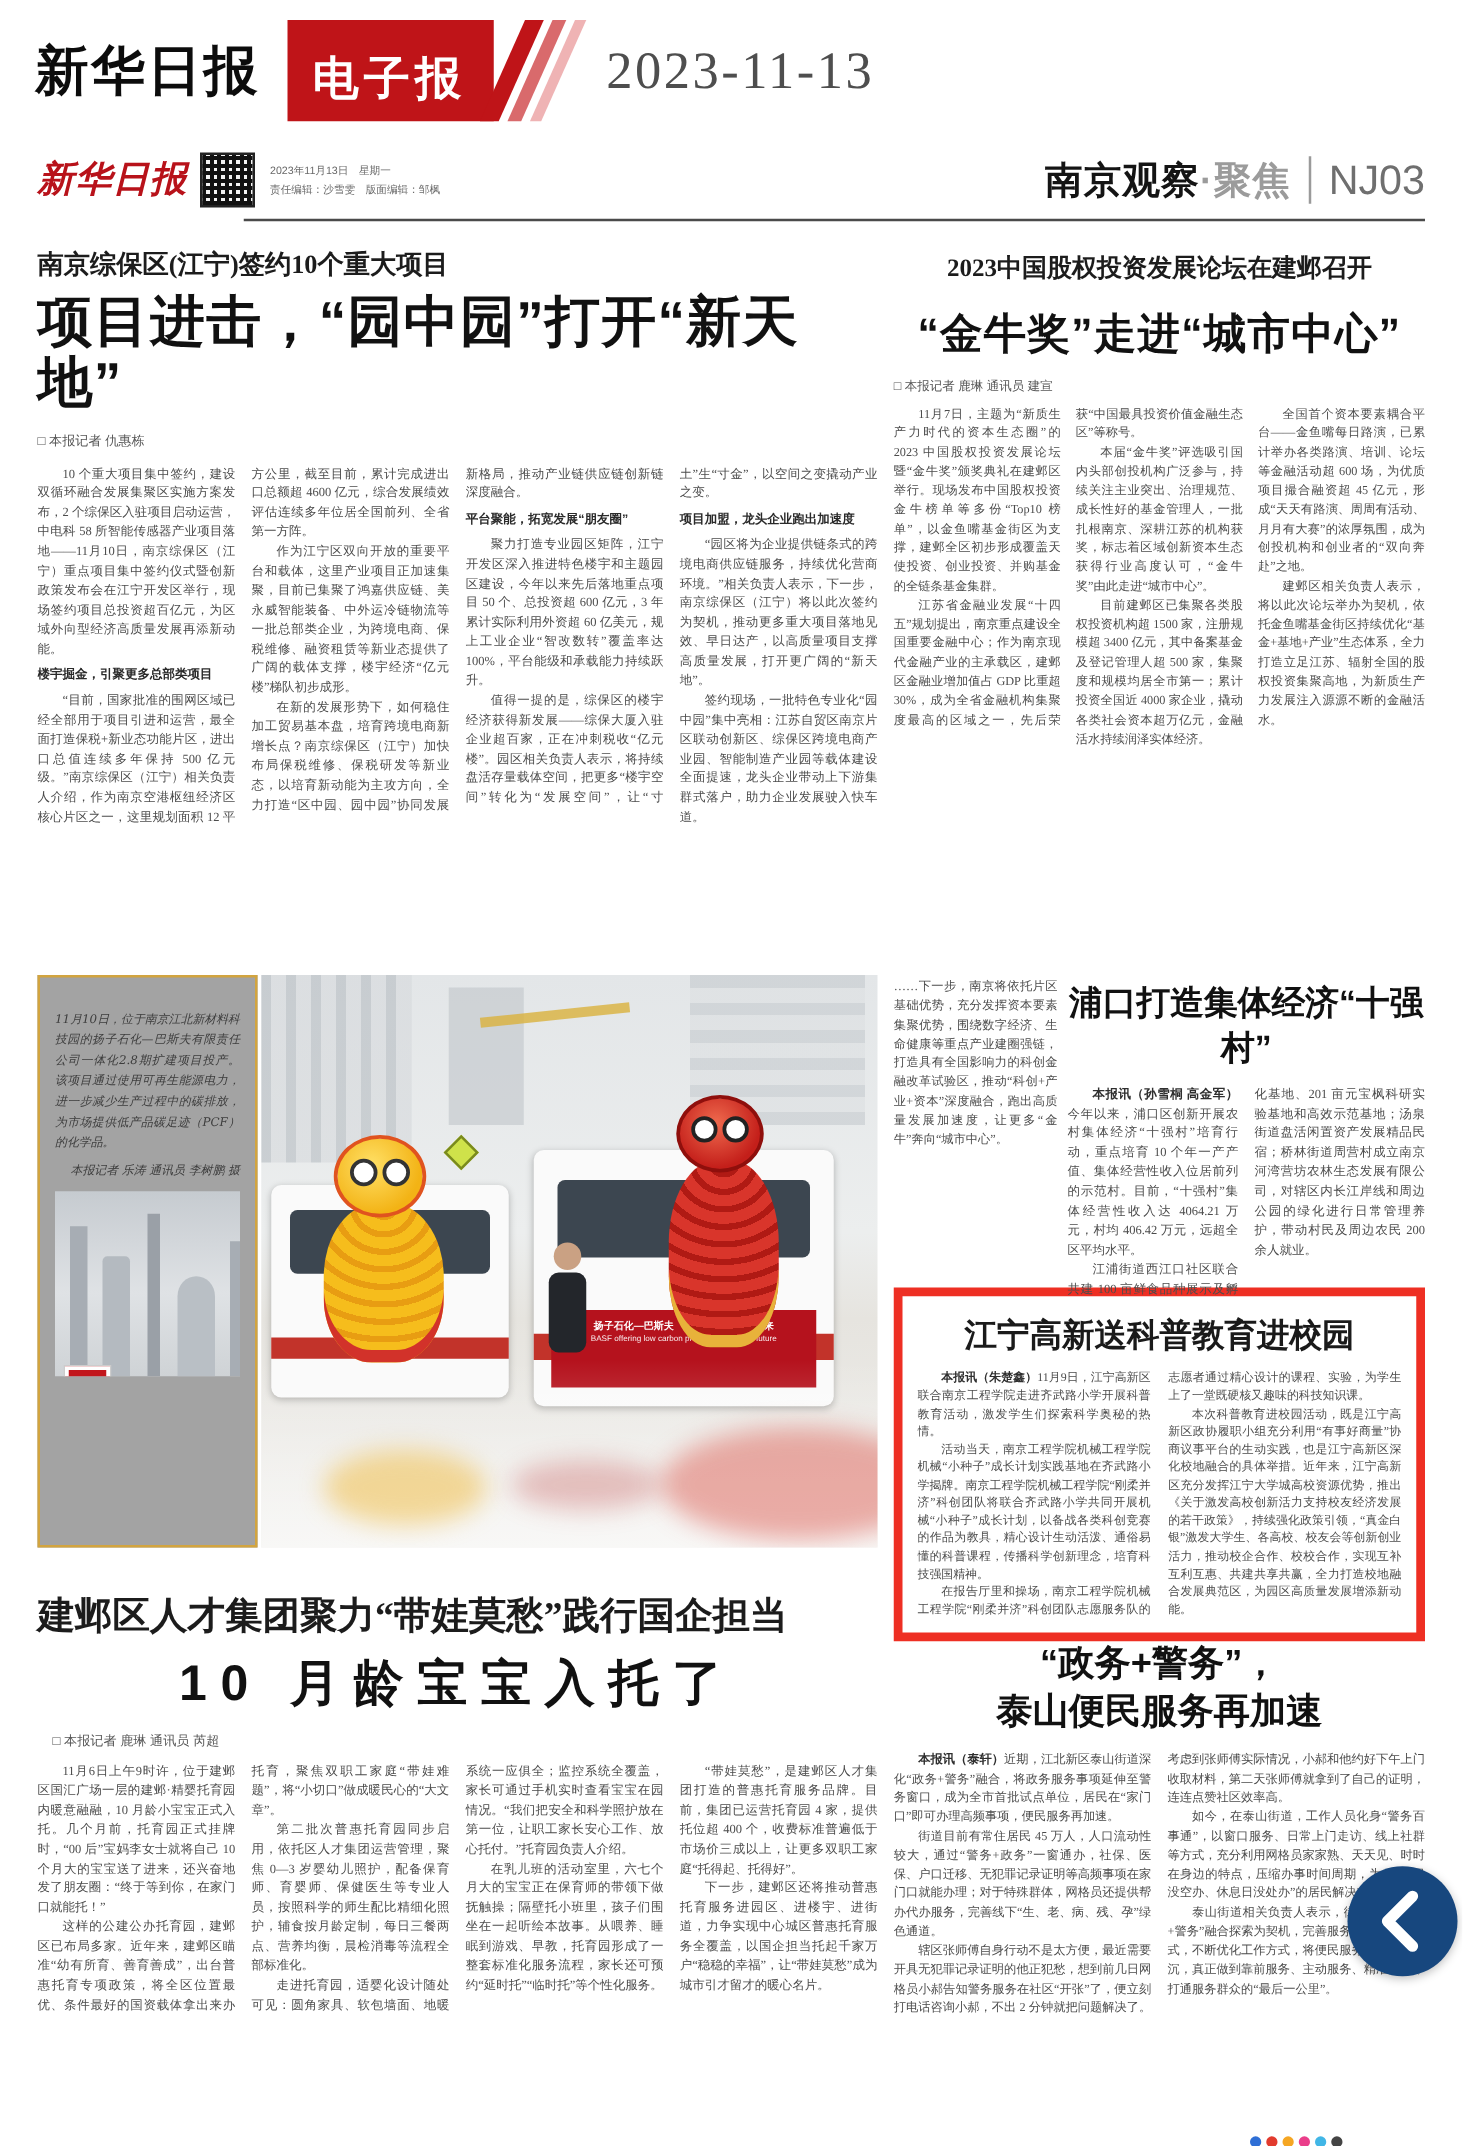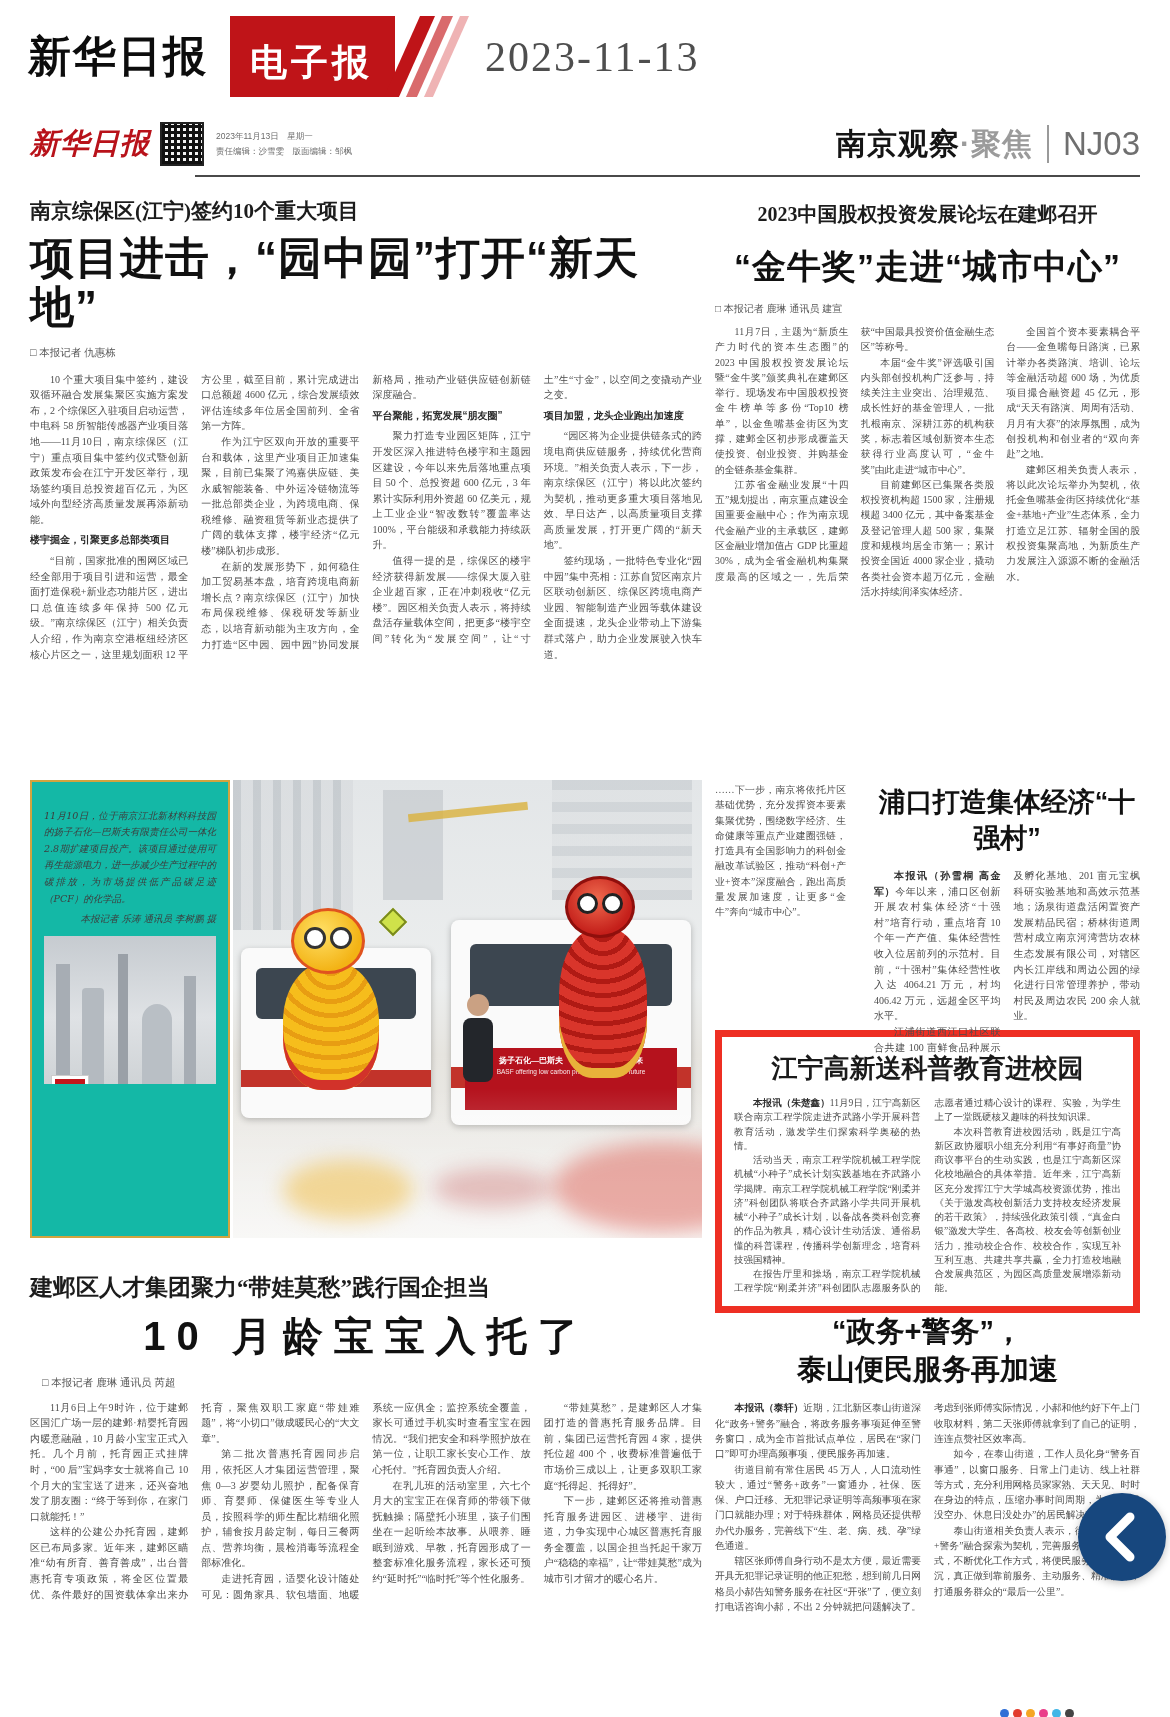--- a/index.html
+++ b/index.html
@@ -41,21 +41,21 @@
   b.lead { color:#2f2f2f; }
 
   
   .proj-kicker { font-size:21px; margin:4px 0 8px; }
   .proj-headline { font-size:44px; font-weight:900; color:#111; letter-spacing:1px; line-height:1.12; margin:0 0 14px; }
   .proj-byline { margin-bottom:12px; }
   .proj-body { column-count:4; column-gap:13px; height:398px; }
 
   
   .photo-block { display:flex; gap:3px; margin-top:10px; height:458px; }
-  .photo-left { width:200px; flex:none; border:2px solid #d2a43f; padding:26px 12px 10px; position:relative; background:#14b8a6; }
+  .photo-left { width:176px; flex:none; border:2px solid #d2a43f; padding:26px 12px 10px; position:relative; background:#a3a3a3; }
   .caption { font-family:"DejaVu Serif", serif; font-style:italic; font-size:9.5px; line-height:1.75; color:#3d3d3d; text-align:justify; }
   .credit { font-family:"DejaVu Serif", serif; font-style:italic; font-size:9.5px; color:#3d3d3d; text-align:right; margin-top:6px; }
   .inset { margin-top:10px; height:148px; position:relative; overflow:hidden;
            background:linear-gradient(180deg,#c6cbd0 0%,#dfe2e5 55%,#cfd3d6 100%); }
   .tower { position:absolute; bottom:0; background:#a7adb4; }
   .tw1 { left:12px; width:14px; height:120px; }
   .tw2 { left:38px; width:22px; height:96px; background:#b4bac0; border-radius:4px 4px 0 0; }
   .tw3 { left:74px; width:10px; height:130px; background:#9aa0a7; }
   .tw4 { left:98px; width:30px; height:80px; background:#b9bfc5; border-radius:50% 50% 0 0/20% 20% 0 0; }
   .tw5 { left:140px; width:12px; height:108px; }
@@ -91,32 +91,32 @@
   .kid .kh { width:22px; height:22px; border-radius:50%; background:#caa183; margin:0 auto; }
   .kid .kb { width:30px; height:64px; border-radius:8px; background:#23262b; margin:2px auto 0; }
   .refl { position:absolute; border-radius:50%; filter:blur(10px); }
   .rf1 { left:50px; bottom:18px; width:130px; height:60px; background:rgba(240,180,40,.45); }
   .rf2 { left:320px; bottom:6px; width:220px; height:90px; background:rgba(214,60,48,.40); }
   .rf3 { left:200px; bottom:30px; width:120px; height:40px; background:rgba(180,30,30,.25); }
   .sheen { position:absolute; left:0; right:0; bottom:0; height:150px; background:linear-gradient(180deg,rgba(255,255,255,0),rgba(255,255,255,.55)); }
 
   
   .nursery { margin-top:34px; }
-  .nur-kicker { font-size:23px; margin-bottom:0; }
+  .nur-kicker { font-size:30px; margin-bottom:0; }
   .nur-headline { font-size:40px; font-weight:900; color:#111; letter-spacing:11px; text-align:center; margin:6px 0 12px; }
   .nur-byline { margin-bottom:10px;padding-left:12px; }
   .nur-body { column-count:4; column-gap:13px; height:345px; }
 
   
   .gb-kicker { font-size:20px; text-align:center; margin:8px 0 16px; }
   .gb-headline { font-size:34px; font-weight:900; color:#111; text-align:center; letter-spacing:1px; margin-bottom:12px; }
   .gb-byline { margin-bottom:8px; font-size:10px; }
   .gb-body { column-count:3; column-gap:12px; height:448px; font-size:9.8px; }
 
-  .rowB { display:flex; gap:28px; margin-top:10px; height:238px; }
+  .rowB { display:flex; gap:8px; margin-top:10px; height:238px; }
   .cont-col { width:131px; flex:none; font-family:"Liberation Serif", serif; font-size:9.8px; line-height:1.56; color:#4c4c4c; text-align:justify; overflow:hidden; }
   .pukou { flex:1; }
   .pk-headline { font-size:27px; font-weight:900; color:#111; text-align:center; margin:2px 0 12px; }
   .pk-body { column-count:2; column-gap:13px; height:188px; }
 
   .hl-box { margin-top:10px; border:7px solid #ee2f23; padding:8px 12px 10px; }
   .hl-headline { font-size:26px; font-weight:900; color:#1a1a1a; text-align:center; margin:6px 0 10px; }
   .hl-body { column-count:2; column-gap:14px; height:200px; font-size:9.5px; line-height:1.5; }
 
   .police { }

